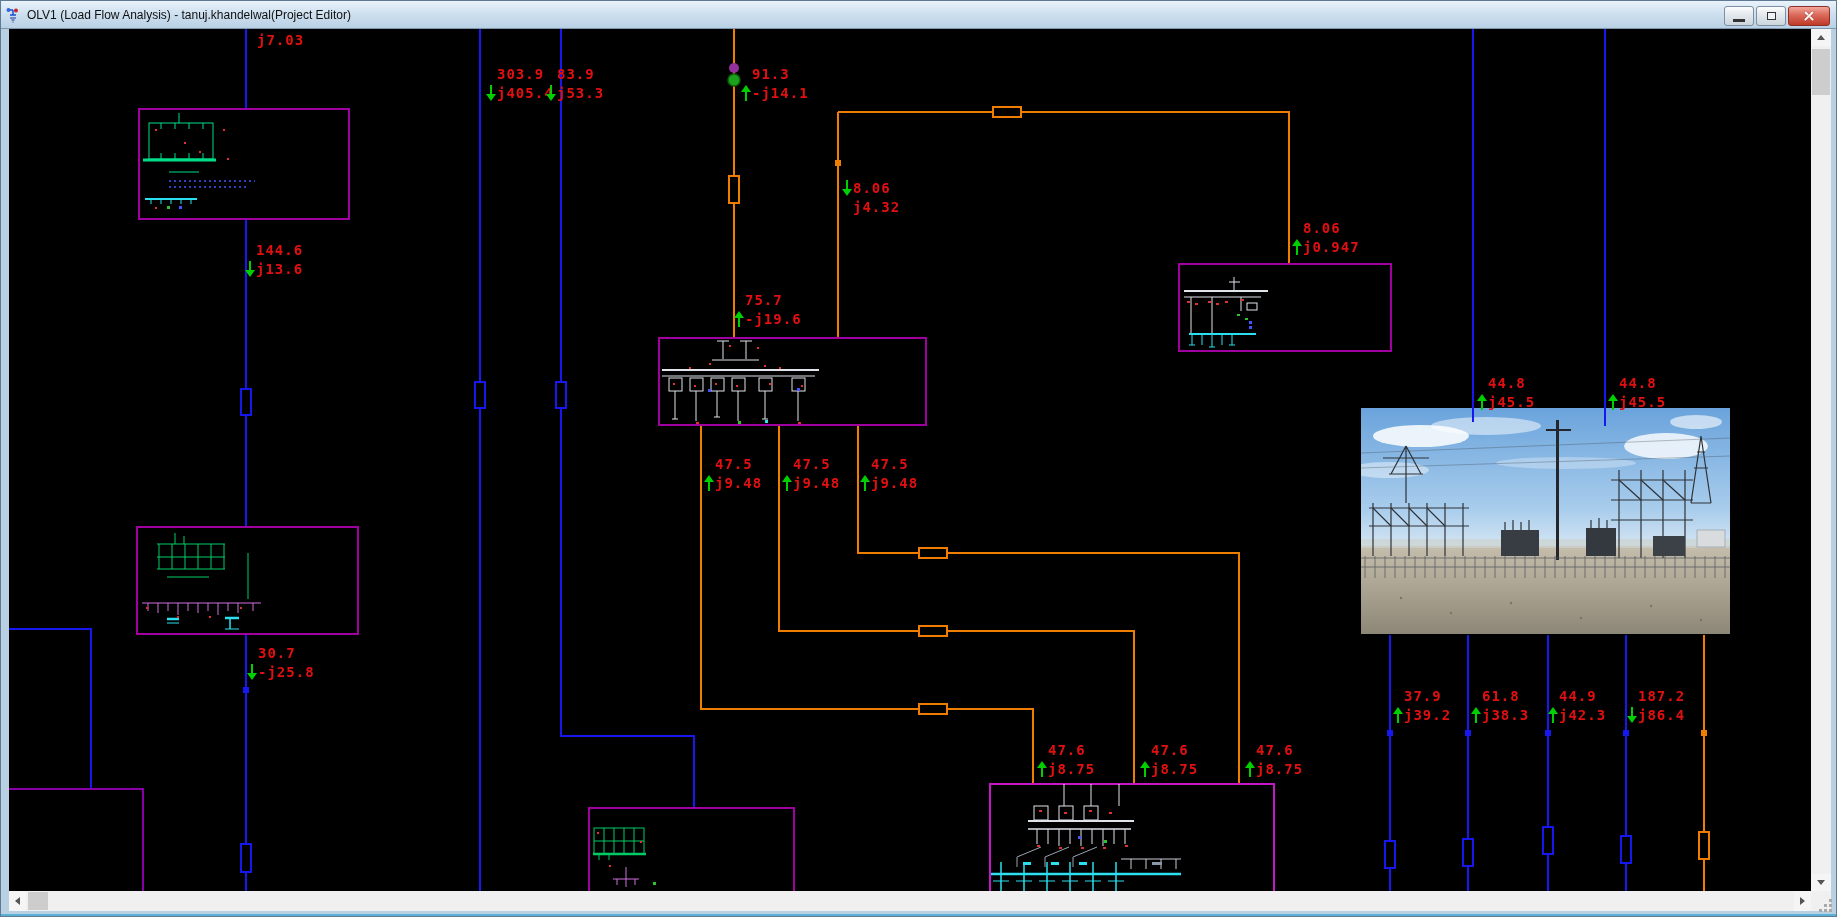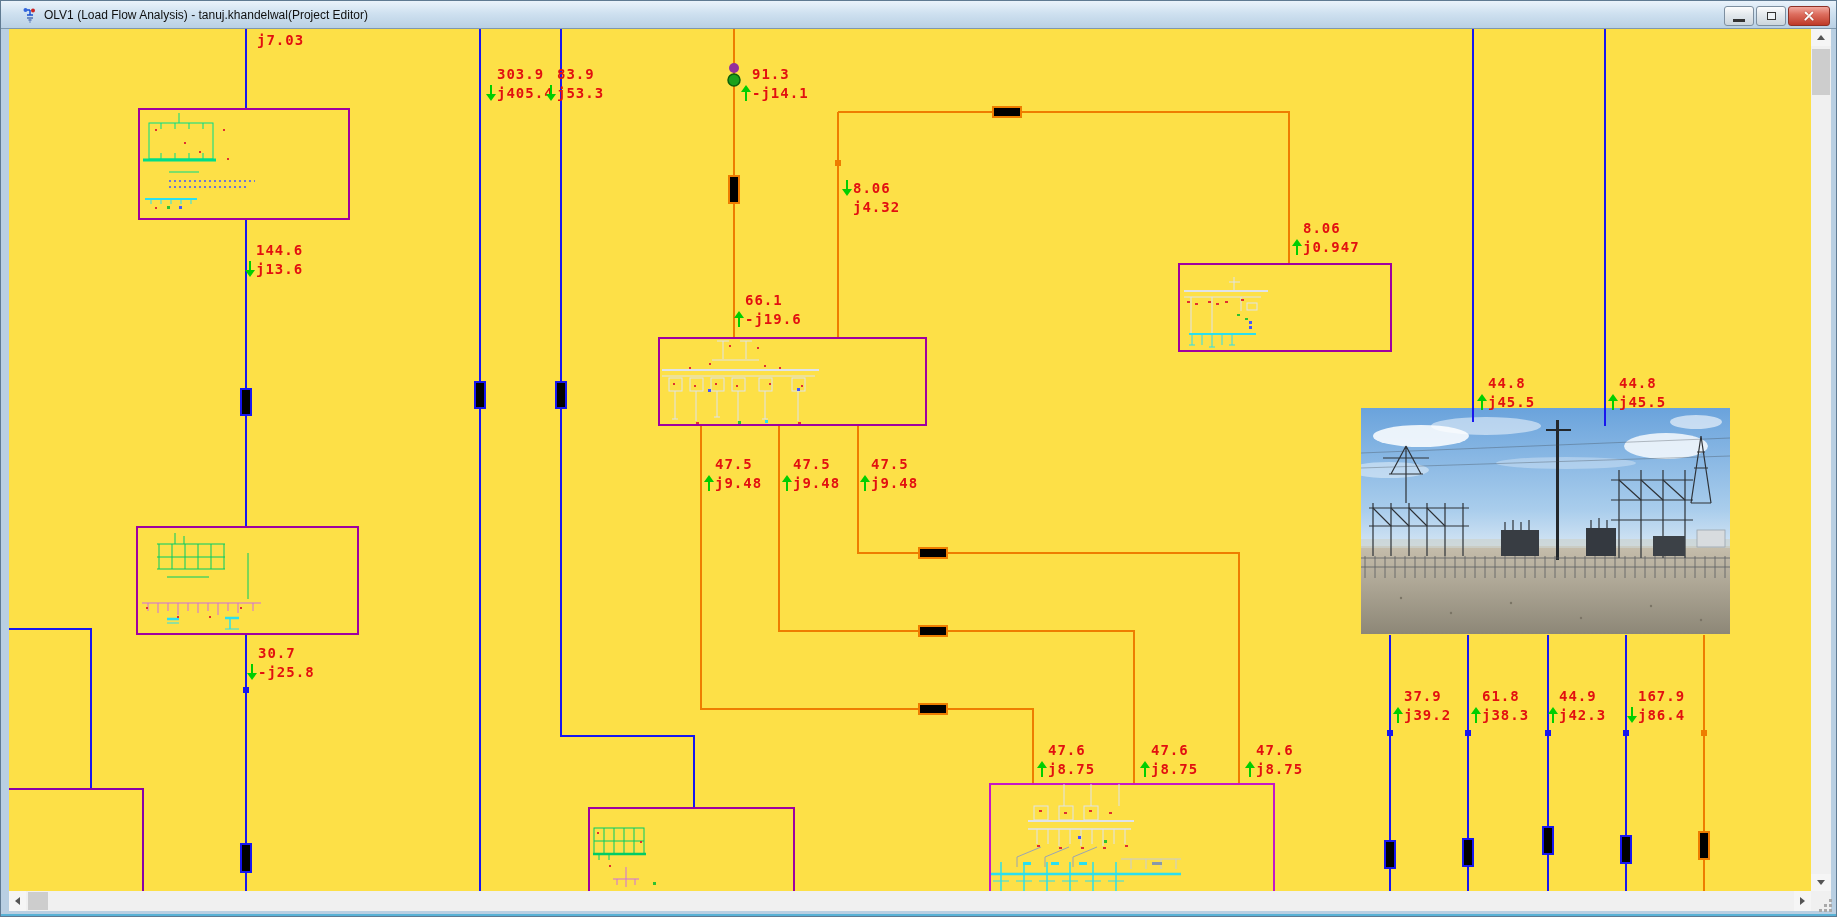--- a/index.html
+++ b/index.html
@@ -1,30 +1,30 @@
 <!DOCTYPE html>
 <html><head>
 <meta charset="utf-8">
 <style>
   html,body{margin:0;padding:0;background:#444;}
   .window{position:relative;width:1837px;height:917px;background:#b9cfe2;font-family:"Liberation Sans",sans-serif;overflow:hidden;border:1px solid #5f7a92;box-sizing:border-box;}
   
-  .titlebar{position:absolute;left:0;top:0;width:1837px;height:28px;background:linear-gradient(#eaf3fb,#cfe1f0 45%,#b9d0e4);border-bottom:1px solid #7f98ad;display:flex;align-items:center;box-sizing:border-box;padding-left:21px;}
+  .titlebar{position:absolute;left:0;top:0;width:1837px;height:28px;background:linear-gradient(#eaf3fb,#cfe1f0 45%,#b9d0e4);border-bottom:1px solid #7f98ad;display:flex;align-items:center;box-sizing:border-box;padding-left:4px;}
   .title-text{font-size:12px;color:#101010;margin-left:6px;white-space:nowrap;}
   .win-controls{position:absolute;right:8px;top:5px;display:flex;gap:2px;}
   .wbtn{width:30px;height:20px;border:1px solid #7d8fa0;border-radius:3px;background:linear-gradient(#fdfdfd,#e5eaee 40%,#ccd6dd);display:flex;align-items:center;justify-content:center;box-sizing:border-box;}
   .wbtn.close{width:42px;background:linear-gradient(#f2a89e,#dd6e5f 40%,#bf3a28);border-color:#8e3026;}
   .gl-min{width:12px;height:3px;background:#333;margin-top:9px;}
   .gl-rest{width:9px;height:8px;border:1px solid #333;box-sizing:border-box;background:#eef2f5;}
   .gl-x{position:relative;width:12px;height:12px;}
   .gl-x::before,.gl-x::after{content:"";position:absolute;left:0;top:5px;width:12px;height:2.4px;background:#fff;border-radius:1px;box-shadow:0 0 1px #7a1608;}
   .gl-x::before{transform:rotate(45deg);}
   .gl-x::after{transform:rotate(-45deg);}
   
-  .canvas{position:absolute;left:8px;top:28px;width:1802px;height:862px;background:#fde047;overflow:hidden;}
+  .canvas{position:absolute;left:8px;top:28px;width:1802px;height:862px;background:#000000;overflow:hidden;}
   .canvas svg.diagram{position:absolute;left:0;top:0;z-index:1;}
   
   .flow{position:absolute;z-index:3;font-family:"DejaVu Sans Mono",monospace;font-weight:bold;font-size:14px;line-height:19px;letter-spacing:1px;color:#e21010;white-space:pre;}
   .flow .ln{height:19px;}
   .flow .ind{padding-left:11px;}
   .arr{display:inline-block;position:relative;width:11px;height:16px;vertical-align:-3px;}
   .arr::before{content:"";position:absolute;left:4px;width:2px;background:#00cf00;}
   .arr.dn::before{top:0;height:10px;}
   .arr.dn::after{content:"";position:absolute;left:0;bottom:0;width:0;height:0;border-left:5px solid transparent;border-right:5px solid transparent;border-top:7px solid #00cf00;}
   .arr.up::before{bottom:0;height:10px;}
@@ -366,41 +366,41 @@
     <div class="flow" style="left:477px;top:36px"><div class="ln ind">303.9</div><div class="ln"><span class="arr dn"></span><span>j405.4</span></div></div>
 
     <div class="flow" style="left:537px;top:36px"><div class="ln ind">83.9</div><div class="ln"><span class="arr dn"></span><span>j53.3</span></div></div>
 
     <div class="flow" style="left:732px;top:36px"><div class="ln ind">91.3</div><div class="ln"><span class="arr up"></span><span>-j14.1</span></div></div>
 
     <div class="flow" style="left:236px;top:212px"><div class="ln ind">144.6</div><div class="ln"><span class="arr dn"></span><span>j13.6</span></div></div>
 
     <div class="flow" style="left:833px;top:150px"><div class="ln"><span class="arr dn"></span><span>8.06</span></div><div class="ln ind">j4.32</div></div>
 
-    <div class="flow" style="left:725px;top:262px"><div class="ln ind">66.1</div><div class="ln"><span class="arr up"></span><span>-j19.6</span></div></div>
+    <div class="flow" style="left:725px;top:262px"><div class="ln ind">75.7</div><div class="ln"><span class="arr up"></span><span>-j19.6</span></div></div>
 
     <div class="flow" style="left:1283px;top:190px"><div class="ln ind">8.06</div><div class="ln"><span class="arr up"></span><span>j0.947</span></div></div>
 
     <div class="flow" style="left:695px;top:426px"><div class="ln ind">47.5</div><div class="ln"><span class="arr up"></span><span>j9.48</span></div></div>
     <div class="flow" style="left:773px;top:426px"><div class="ln ind">47.5</div><div class="ln"><span class="arr up"></span><span>j9.48</span></div></div>
     <div class="flow" style="left:851px;top:426px"><div class="ln ind">47.5</div><div class="ln"><span class="arr up"></span><span>j9.48</span></div></div>
 
     <div class="flow" style="left:1468px;top:345px"><div class="ln ind">44.8</div><div class="ln"><span class="arr up"></span><span>j45.5</span></div></div>
     <div class="flow" style="left:1599px;top:345px"><div class="ln ind">44.8</div><div class="ln"><span class="arr up"></span><span>j45.5</span></div></div>
 
     <div class="flow" style="left:238px;top:615px"><div class="ln ind">30.7</div><div class="ln"><span class="arr dn"></span><span>-j25.8</span></div></div>
 
     <div class="flow" style="left:1028px;top:712px"><div class="ln ind">47.6</div><div class="ln"><span class="arr up"></span><span>j8.75</span></div></div>
     <div class="flow" style="left:1131px;top:712px"><div class="ln ind">47.6</div><div class="ln"><span class="arr up"></span><span>j8.75</span></div></div>
     <div class="flow" style="left:1236px;top:712px"><div class="ln ind">47.6</div><div class="ln"><span class="arr up"></span><span>j8.75</span></div></div>
 
     <div class="flow" style="left:1384px;top:658px"><div class="ln ind">37.9</div><div class="ln"><span class="arr up"></span><span>j39.2</span></div></div>
     <div class="flow" style="left:1462px;top:658px"><div class="ln ind">61.8</div><div class="ln"><span class="arr up"></span><span>j38.3</span></div></div>
     <div class="flow" style="left:1539px;top:658px"><div class="ln ind">44.9</div><div class="ln"><span class="arr up"></span><span>j42.3</span></div></div>
-    <div class="flow" style="left:1618px;top:658px"><div class="ln ind">167.9</div><div class="ln"><span class="arr dn"></span><span>j86.4</span></div></div>
+    <div class="flow" style="left:1618px;top:658px"><div class="ln ind">187.2</div><div class="ln"><span class="arr dn"></span><span>j86.4</span></div></div>
 
   </div>
 
   <div class="vscroll">
     <div class="sbtn" style="top:0">
         <span class="chev up"></span>
       </div>
     <div class="thumb" style="left:1px;top:20px;width:18px;height:46px"></div>
     <div class="sbtn" style="top:845px">
         <span class="chev dn"></span>

